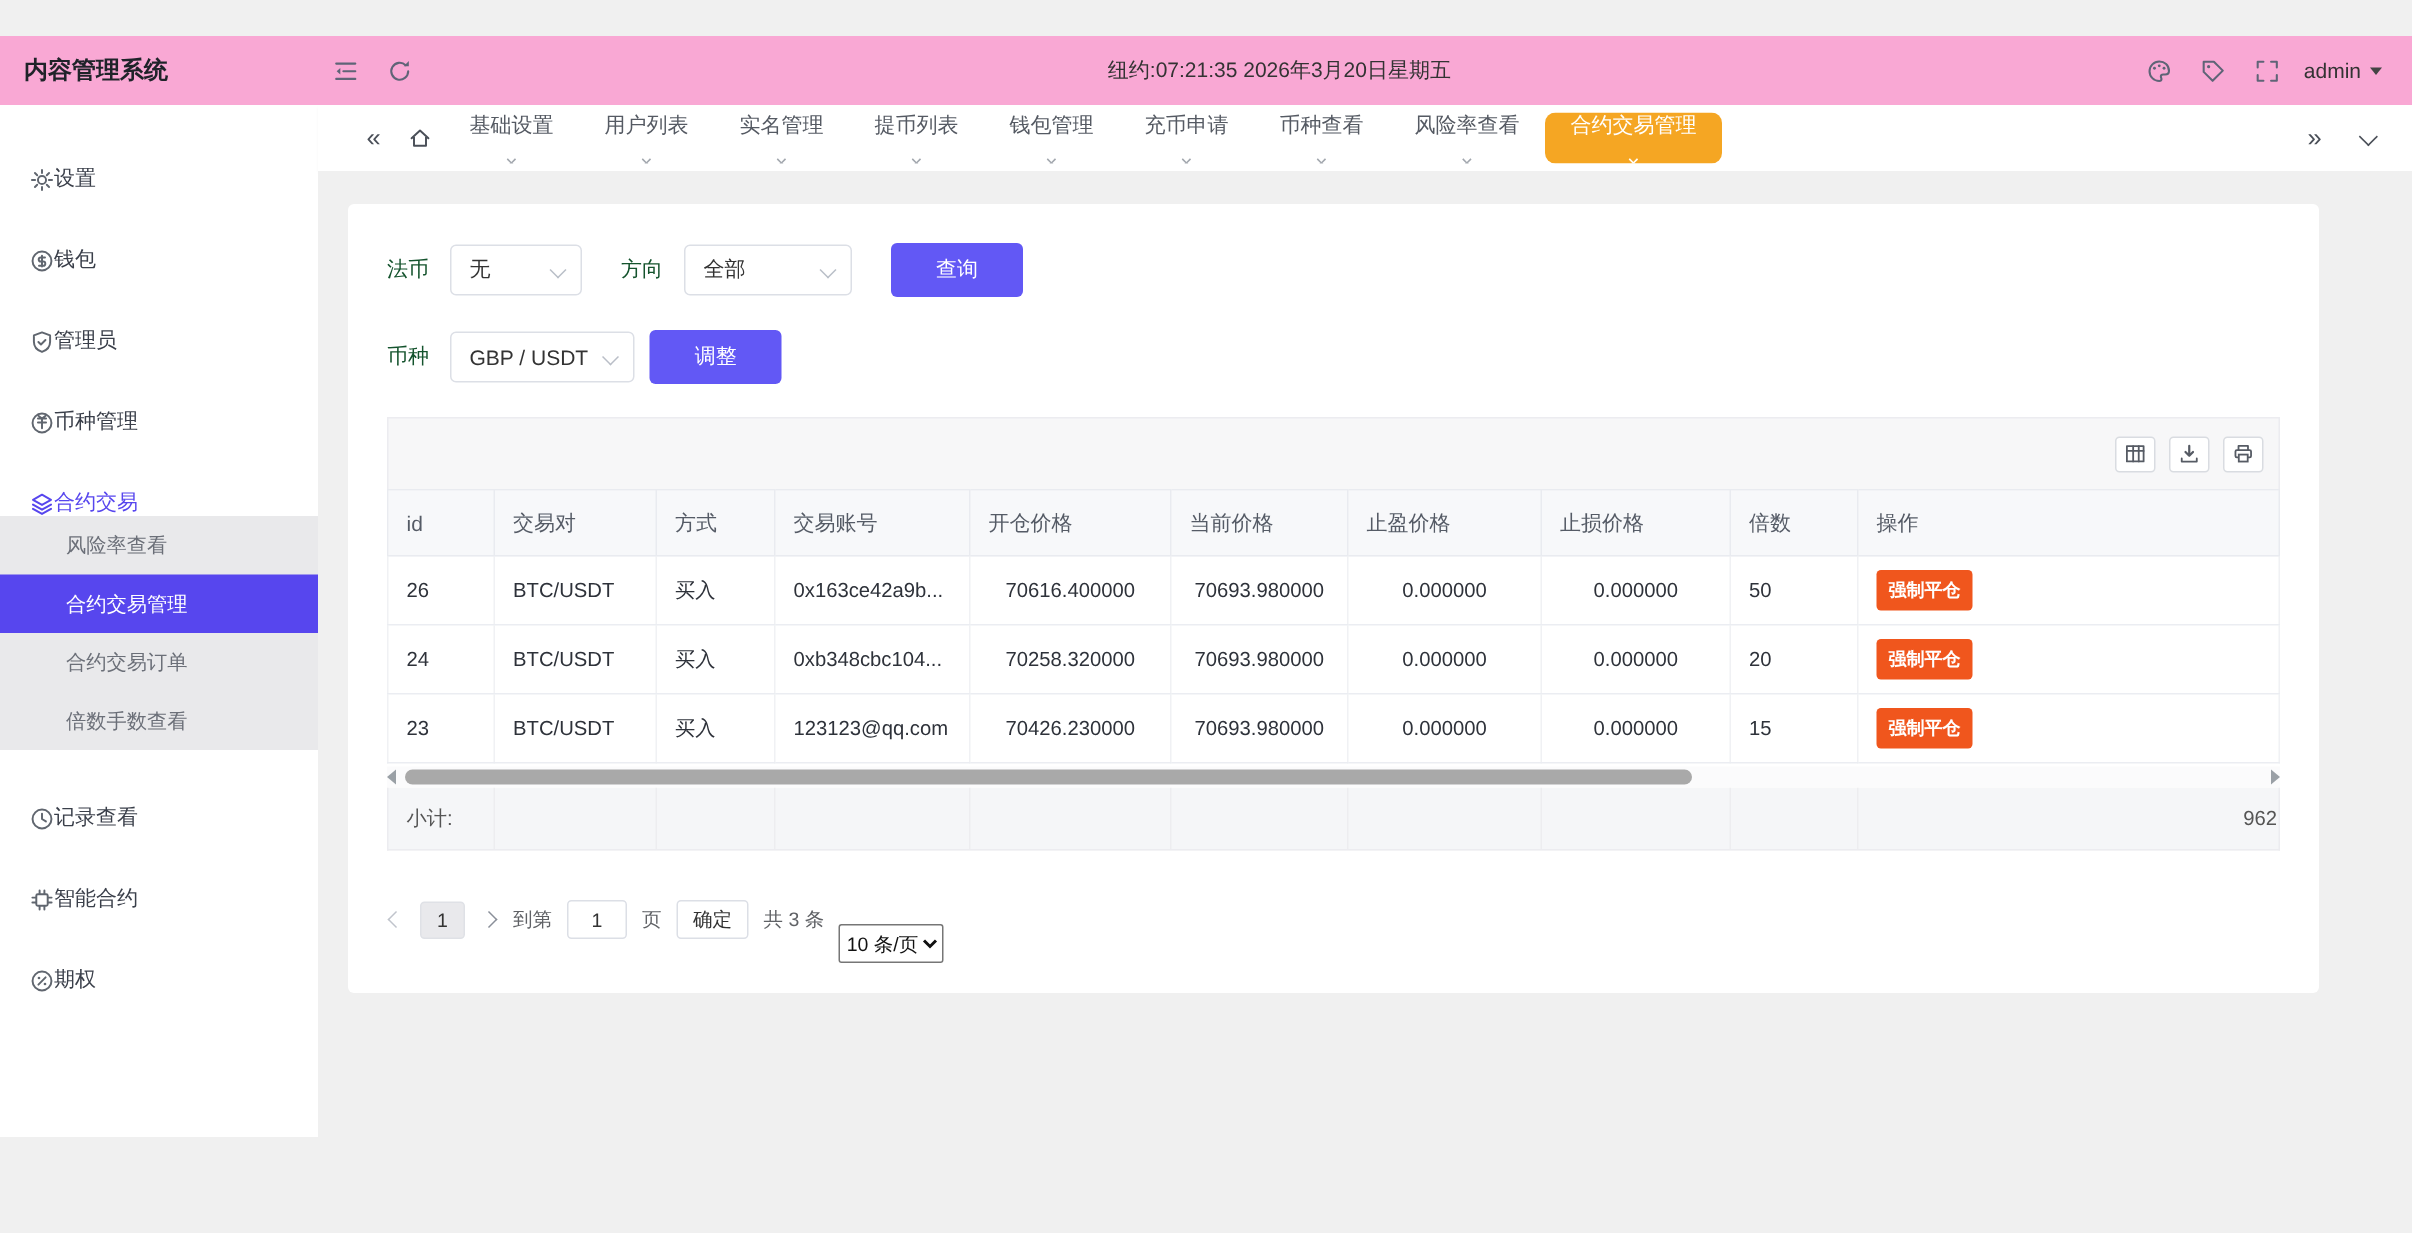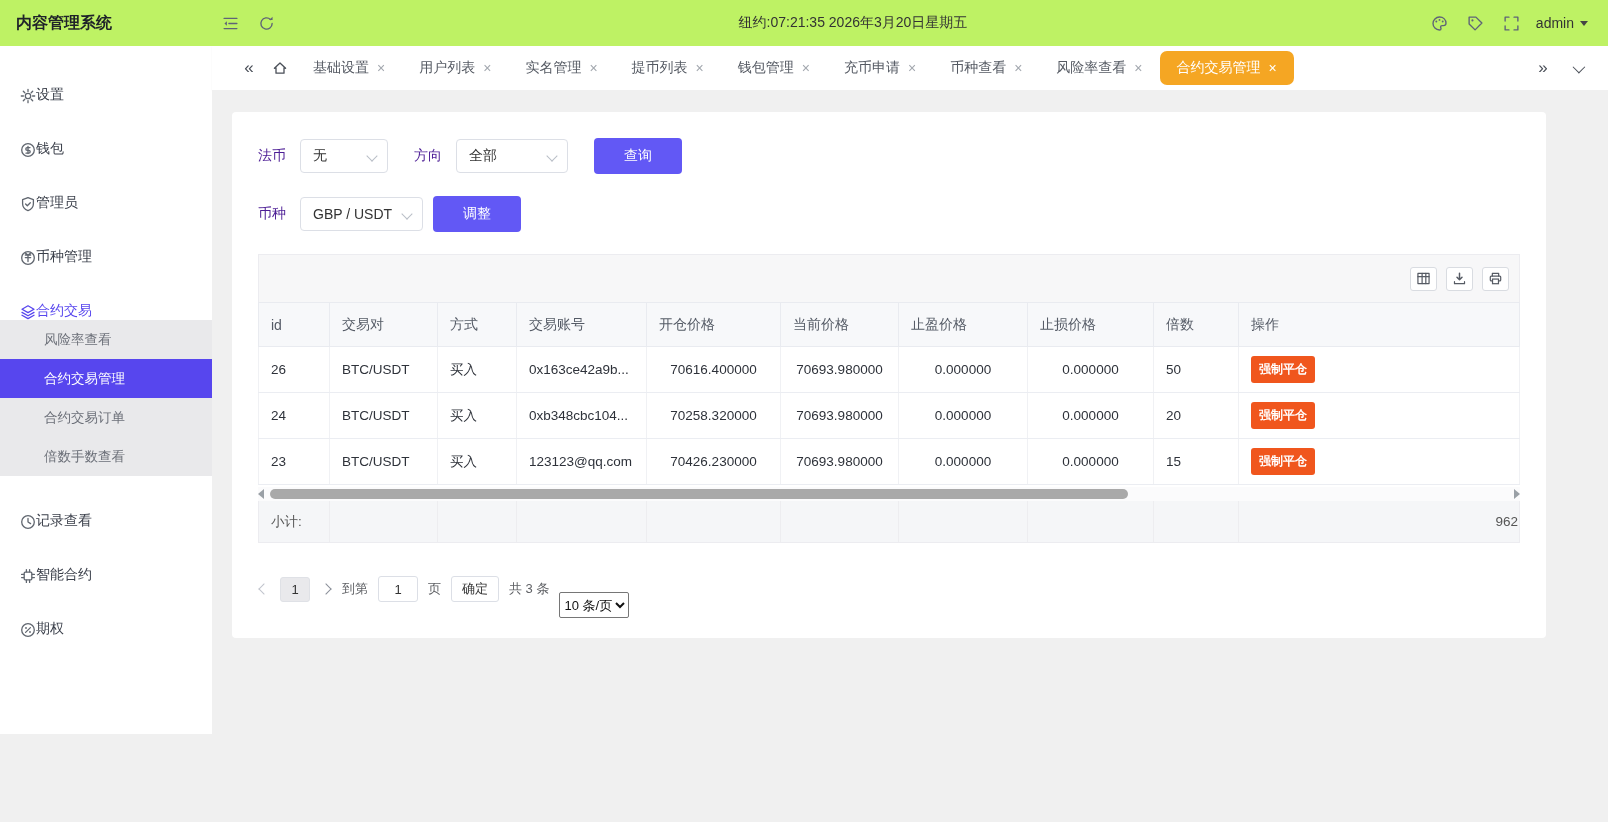--- a/index.html
+++ b/index.html
@@ -6,21 +6,21 @@
     --accent-purple:#6258f5;
     --sidebar-active:#5746ee;
     --tab-active-orange:#f5a623;
     --action-orange:#f0561d;
   }
   *{box-sizing:border-box;margin:0;padding:0;}
   html,body{width:1608px;height:822px;overflow:hidden;}
   body{font-family:"Liberation Sans","DejaVu Sans",sans-serif;background:#f0f0f0;color:#333;}
 
   
-  .topbar{height:46px;background:#bef264;display:flex;align-items:center;}
+  .topbar{height:46px;background:#f9a8d4;display:flex;align-items:center;margin-top:24px;}
   .topbar-title{width:212px;padding-left:16px;font-size:16px;font-weight:700;color:#1f2329;flex:none;}
   .tb-btn{width:36px;height:46px;display:flex;align-items:center;justify-content:center;color:#5f6477;cursor:pointer;}
   .tb-btn svg{width:17px;height:17px;}
   .topbar-clock{flex:1;text-align:center;font-size:14px;color:#333;}
   .user-menu{display:flex;align-items:center;gap:6px;font-size:14px;color:#333;margin:0 20px 0 6px;cursor:pointer;}
   .tri-down{width:0;height:0;border-left:4px solid transparent;border-right:4px solid transparent;border-top:5px solid #444;display:inline-block;}
 
   
   .main{display:flex;height:776px;}
   .sidebar{width:212px;flex:none;}
@@ -35,33 +35,33 @@
   .submenu-item.active{background:var(--sidebar-active);color:#fff;}
 
   .right-region{flex:1;display:flex;flex-direction:column;min-width:0;}
 
   
   .tabstrip{height:44px;background:#fff;display:flex;align-items:center;padding:0 16px 0 22px;box-shadow:0 1px 2px rgba(0,0,0,0.04);}
   .nav-glyph{font-size:17px;color:#4a4f58;width:30px;text-align:center;cursor:pointer;user-select:none;}
   .home-btn{width:32px;display:flex;justify-content:center;color:#4a4f58;cursor:pointer;}
   .home-btn svg{width:16px;height:16px;}
   .tab-list{display:flex;align-items:center;flex:1;overflow:hidden;}
-  .tab{display:inline-flex;align-items:center;gap:8px;padding:0 17px;height:34px;font-size:14px;color:#555a63;cursor:pointer;white-space:nowrap;}
+  .tab{display:inline-flex;align-items:center;gap:8px;padding:0 17px;height:34px;font-size:14px;color:#555a63;cursor:pointer;white-space:nowrap;flex-direction:column;}
   .tab .tab-close{font-size:14px;color:#a2a7ae;line-height:1;}
   .tab.active{background:var(--tab-active-orange);border-radius:7px;color:#fff;}
   .tab.active .tab-close{color:#fff;}
   .tabstrip-right{display:flex;align-items:center;gap:4px;margin-left:auto;}
   .caret-down{display:inline-block;width:9px;height:9px;border-right:1.8px solid #4a4f58;border-bottom:1.8px solid #4a4f58;transform:rotate(45deg) translateY(-2px);}
 
   
   .content{flex:1;background:#f0f0f0;padding:22px 62px 20px 20px;overflow:hidden;}
   .card{background:#fff;border-radius:4px;min-height:472px;}
   .filters{padding:26px 26px 0;}
   .filter-row{display:flex;align-items:center;margin-bottom:22px;}
-  .f-label{font-size:14px;color:#4c1d95;margin-right:14px;}
+  .f-label{font-size:14px;color:#14532d;margin-right:14px;}
   .select{position:relative;height:34px;border:1px solid #dcdfe6;border-radius:4px;background:#fff;display:inline-flex;align-items:center;padding:0 30px 0 12px;font-size:14px;color:#333;cursor:pointer;margin-right:26px;}
   .select .sel-caret{position:absolute;right:11px;top:12px;width:8px;height:8px;border-right:1.6px solid #b9bec7;border-bottom:1.6px solid #b9bec7;transform:rotate(45deg);}
   .select.w-fiat{min-width:88px;}
   .select.w-dir{min-width:112px;}
   .select.w-coin{min-width:118px;margin-right:10px;}
   .btn-primary{background:var(--accent-purple);color:#fff;border:none;height:36px;padding:0 30px;border-radius:4px;font-size:14px;cursor:pointer;font-family:inherit;}
 
   
   .table-wrap{margin:4px 26px 0;}
   .table-toolbar{height:48px;background:#f7f7f8;display:flex;align-items:center;justify-content:flex-end;gap:9px;padding-right:10px;border:1px solid #ececf0;border-bottom:none;}

